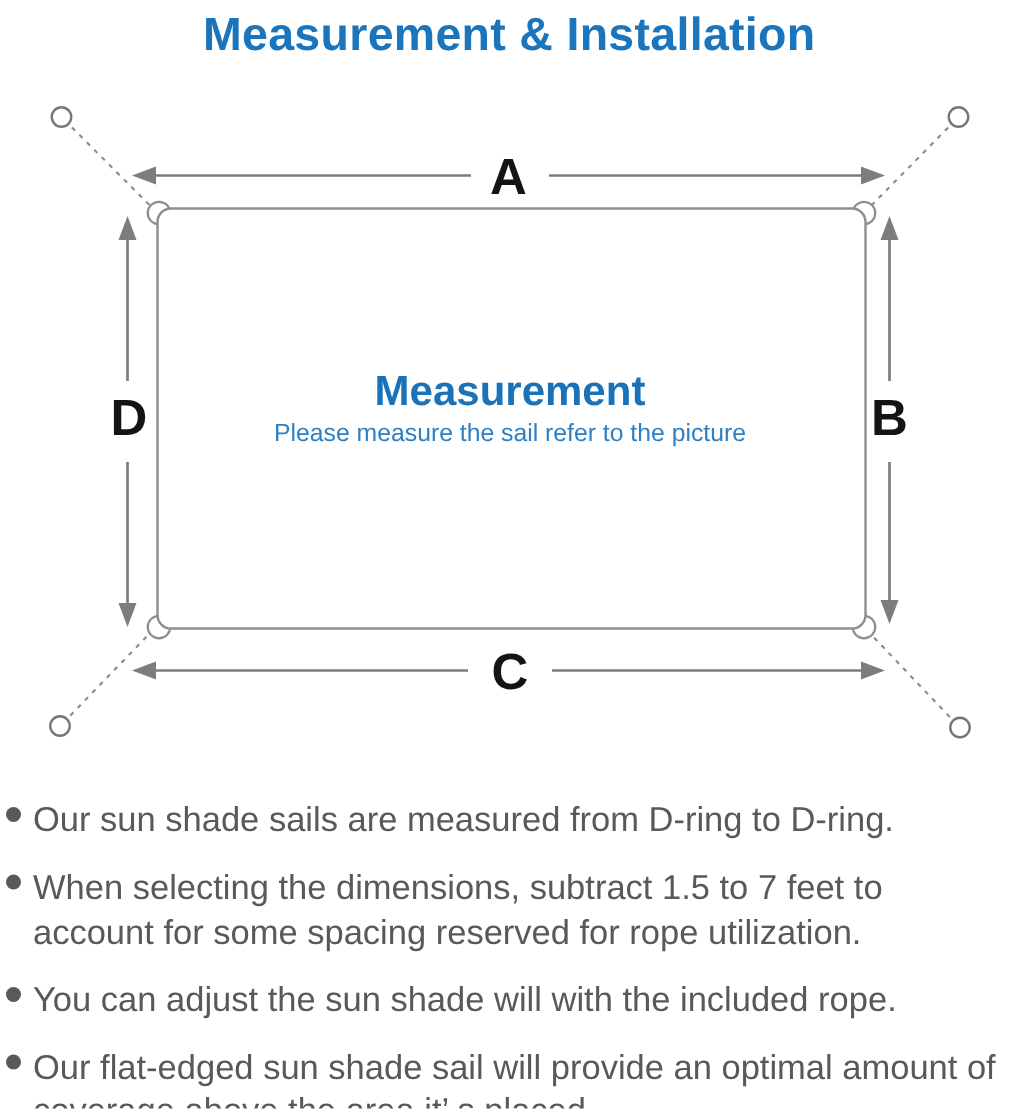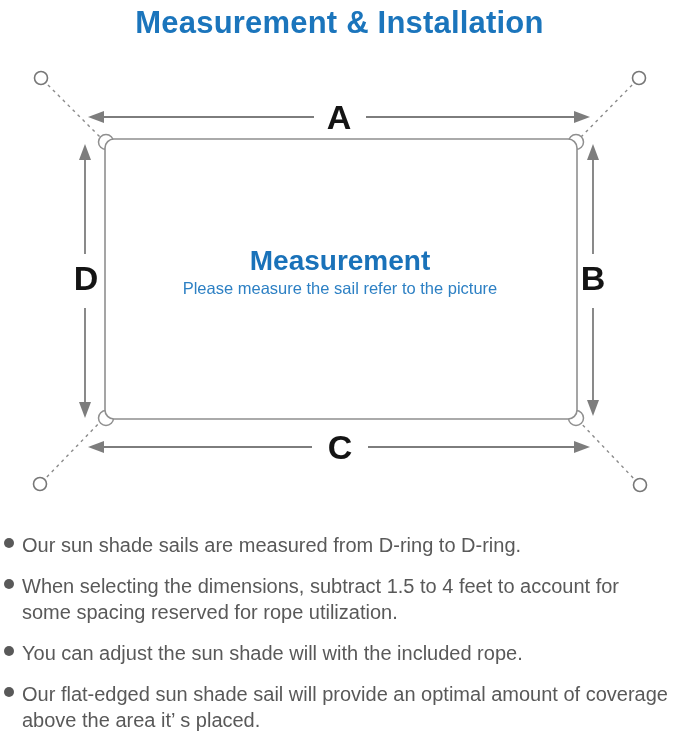--- a/index.html
+++ b/index.html
@@ -63,21 +63,21 @@
   }
   .note .dot {
     flex: none;
     width: 10px;
     height: 10px;
     border-radius: 50%;
     background: #595959;
     margin: 6px 8px 0 0;
   }
   .note .note-text {
-    font-size: 20px;
+    font-size: 23px;
     line-height: 1.3;
     color: #595959;
     max-width: 655px;
   }
 </style>
 </head>
 <body>
 
 <div class="page">
 
@@ -146,21 +146,21 @@
     </svg>
   </div>
 
   <div class="notes">
     <div class="note">
       <span class="dot"></span>
       <span class="note-text">Our sun shade sails are measured from D-ring to D-ring.</span>
     </div>
     <div class="note">
       <span class="dot"></span>
-      <span class="note-text">When selecting the dimensions, subtract 1.5 to 4 feet to account for some spacing reserved for rope utilization.</span>
+      <span class="note-text">When selecting the dimensions, subtract 1.5 to 7 feet to account for some spacing reserved for rope utilization.</span>
     </div>
     <div class="note">
       <span class="dot"></span>
       <span class="note-text">You can adjust the sun shade will with the included rope.</span>
     </div>
     <div class="note">
       <span class="dot"></span>
       <span class="note-text">Our flat-edged sun shade sail will provide an optimal amount of coverage above the area it’ s placed.</span>
     </div>
   </div>

